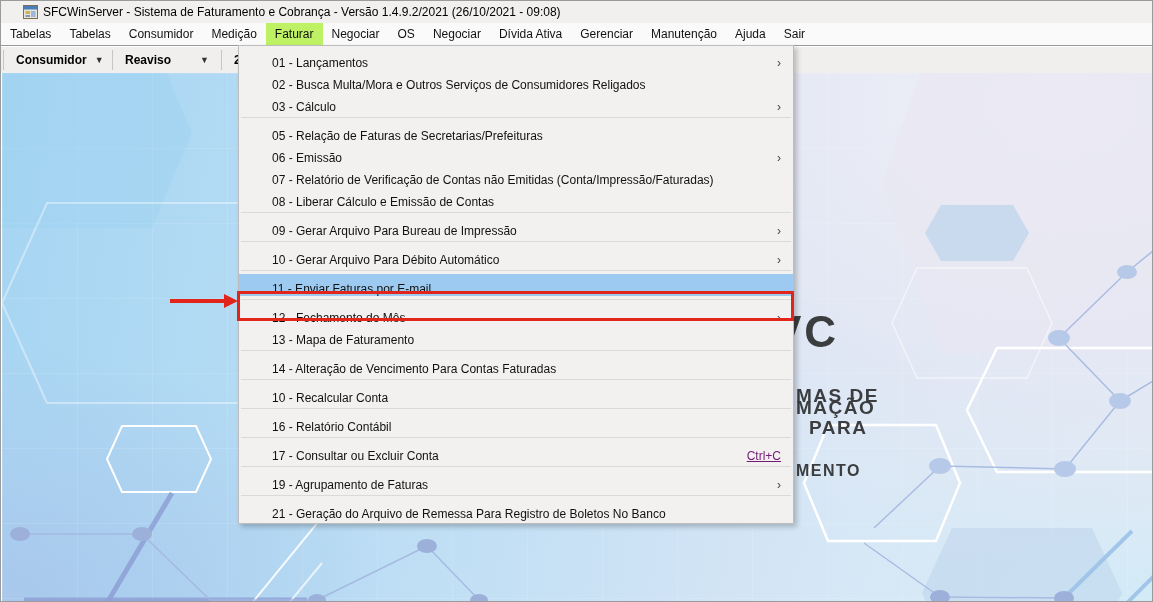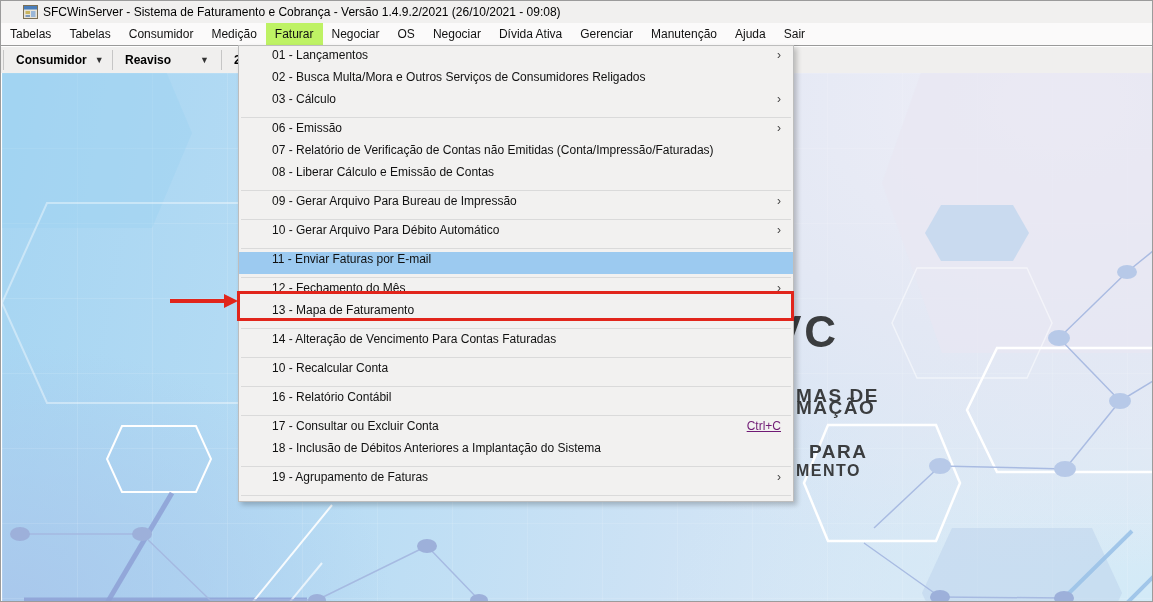--- a/index.html
+++ b/index.html
@@ -39,29 +39,29 @@
                linear-gradient(100deg, #a6d5f2 0%, #b7dcf4 30%, #cfe3f5 62%, #e9ecf5 100%);
              z-index:1; }
   .bg-svg { position:absolute; left:0; top:0; z-index:1; }
 
   
   .logo-frag { position:absolute; color:#3b3d3f; font-weight:bold; z-index:2;
                white-space:nowrap; letter-spacing:1.5px; }
   .logo-big   { left:771px; top:306px; font-size:44px; letter-spacing:3px; }
   .logo-l2    { left:795px; top:384px; font-size:19px; }
   .logo-l3    { left:795px; top:396px; font-size:19px; }
-  .logo-l4    { left:808px; top:440px; font-size:19px; }
+  .logo-l4    { left:808px; top:416px; font-size:19px; }
   .logo-l5    { left:795px; top:461px; font-size:16px; }
 
   
   .menu-popup { position:absolute; left:237px; top:44px; width:556px;
                 background:#f2f1f0; border:1px solid #bdbdbd;
                 box-shadow:3px 3px 5px rgba(0,0,0,.22); padding:2px 0;
                 z-index:5; font-size:12px; color:#111; }
-  .mi { height:22px; display:flex; align-items:flex-start; padding:0 12px 0 33px;
+  .mi { height:22px; display:flex; align-items:flex-end; padding:0 12px 0 33px;
         white-space:nowrap; cursor:default;gap:37px; }
   .mi .lbl { }
   .mi .arrow { margin-left:auto; color:#444; font-size:12px; }
   .mi .shortcut { margin-left:auto; color:#701a75;text-decoration:underline; }
   .mi.hl { background:#9ccaf0; }
   .msep { height:1px; background:#dadada; margin:3px 2px; }
 
   
   .red-box { position:absolute; left:236px; top:290px; width:557px; height:30px;
              border:3px solid #e1251b; z-index:8; pointer-events:none; }
@@ -198,20 +198,23 @@
     </div>
     <div class="mi">
       <span class="lbl">02 - Busca Multa/Mora e Outros Serviços de Consumidores Religados</span>
     </div>
     <div class="mi">
       <span class="lbl">03 - Cálculo</span>
       <span class="arrow">›</span>
     </div>
     <div class="msep"></div>
     <div class="mi">
+      <span class="lbl">05 - Relação de Faturas de Secretarias/Prefeituras</span>
+    </div>
+    <div class="mi">
       <span class="lbl">06 - Emissão</span>
       <span class="arrow">›</span>
     </div>
     <div class="mi">
       <span class="lbl">07 - Relatório de Verificação de Contas não Emitidas (Conta/Impressão/Faturadas)</span>
     </div>
     <div class="mi">
       <span class="lbl">08 - Liberar Cálculo e Emissão de Contas</span>
     </div>
     <div class="msep"></div>
@@ -246,29 +249,29 @@
     </div>
     <div class="msep"></div>
     <div class="mi">
       <span class="lbl">16 - Relatório Contábil</span>
     </div>
     <div class="msep"></div>
     <div class="mi">
       <span class="lbl">17 - Consultar ou Excluir Conta</span>
       <span class="shortcut">Ctrl+C</span>
     </div>
-    <div class="mi">
-      <span class="lbl">18 - Inclusão de Débitos Anteriores a Implantação do Sistema</span>
-    </div>
     <div class="msep"></div>
     <div class="mi">
       <span class="lbl">19 - Agrupamento de Faturas</span>
       <span class="arrow">›</span>
     </div>
     <div class="msep"></div>
+    <div class="mi">
+      <span class="lbl">21 - Geração do Arquivo de Remessa Para Registro de Boletos No Banco</span>
+    </div>
   </div>
 
   <div class="red-box"></div>
   <div class="red-arrow">
     <div class="bar"></div>
     <div class="head"></div>
   </div>
 
 </div>
 

